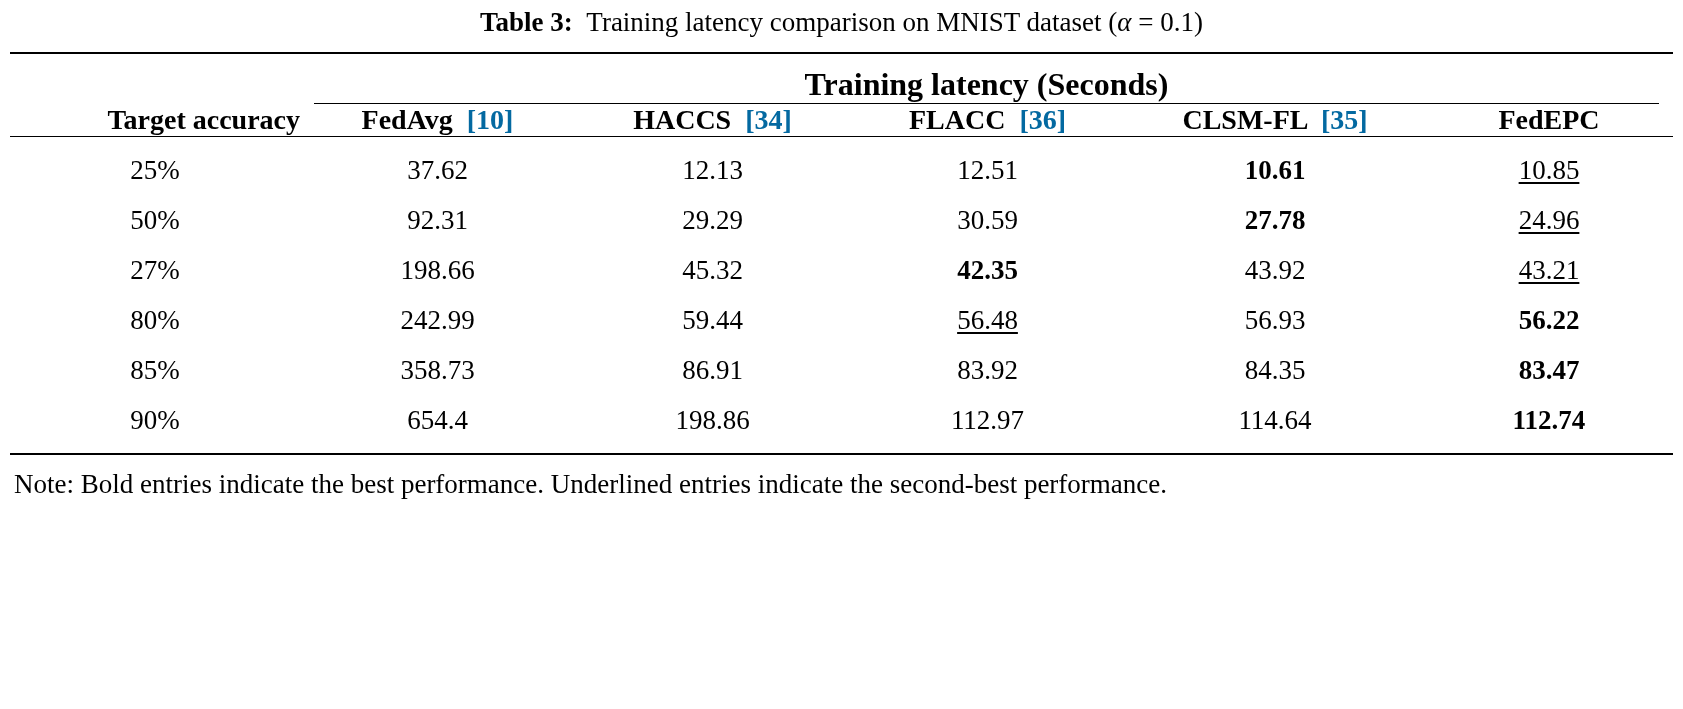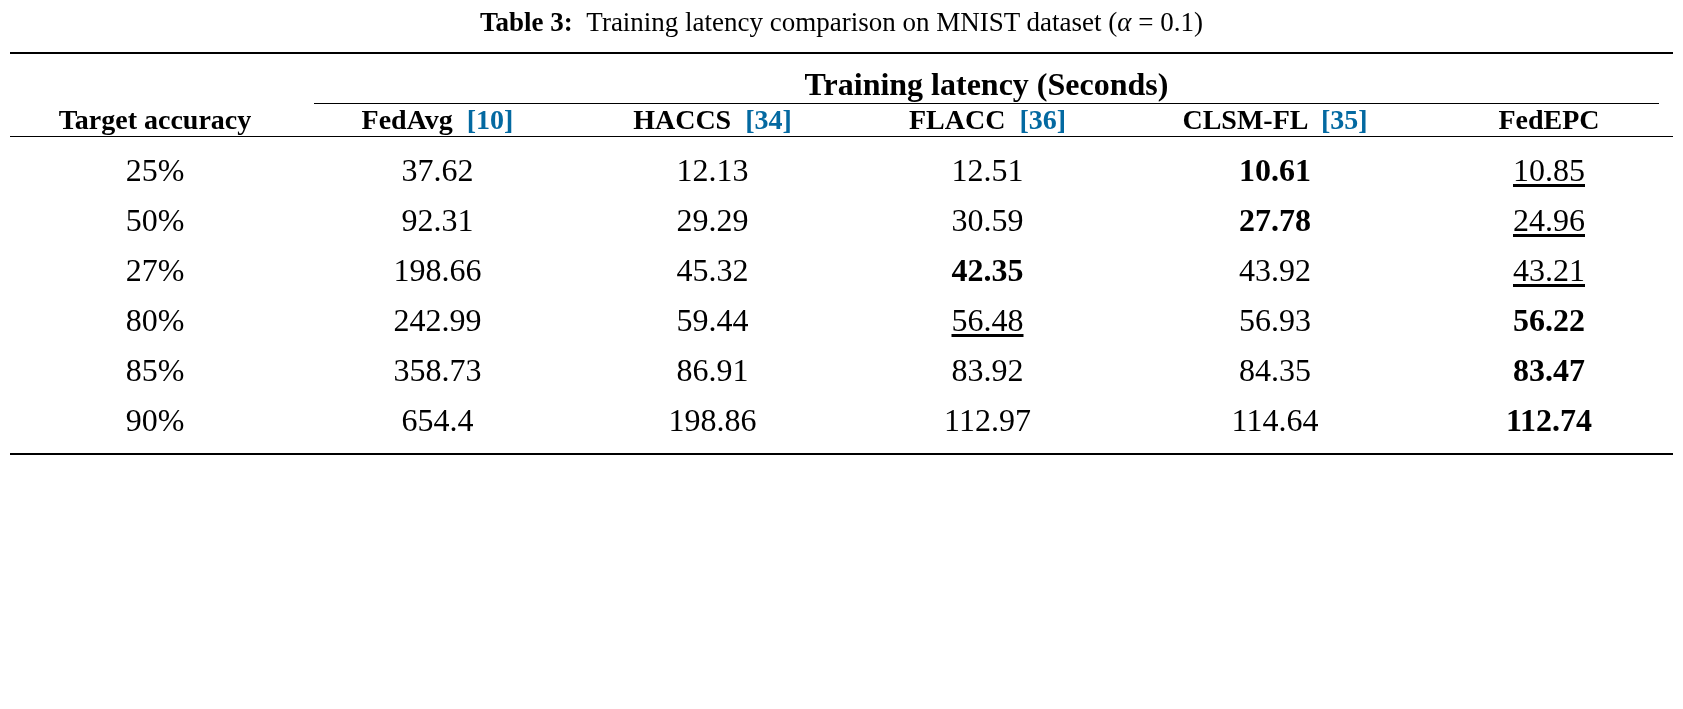--- a/index.html
+++ b/index.html
@@ -85,41 +85,41 @@
   .grp-rule {
     border-top: 1.3px solid #000;
     height: 0;
     font-size: 0;
     line-height: 0;
     margin: 0 14px 0 14px;
   }
   .stub-head {
     font-weight: bold;
     font-size: 28px;
-    text-align: center;
+    text-align: right;
     padding-left: 4px;
     padding-bottom: 8px;
     white-space: nowrap;
   }
   .col-head {
     font-weight: bold;
     font-size: 28px;
     text-align: center;
     white-space: nowrap;
     padding-bottom: 10px;
   }
   .ref {
     color: #0369a1;
     font-weight: bold;
   }
 
   
   td.cell {
     text-align: center;
-    font-size: 32px;
+    font-size: 27px;
     height: 50px;
     line-height: 50px;
     white-space: nowrap;
   }
   td.cell.stub {
     text-align: center;
   }
   .b { font-weight: bold; }
   .u {
     text-decoration: underline;
@@ -263,14 +263,15 @@
       <td colspan="6" class="spacer-mid"></td>
     </tr>
     <tr class="rule-row">
       <td colspan="6">
             <div class="hr-thick"></div>
           </td>
     </tr>
   </tbody>
     </table>
 
+  <div class="note">Note: Bold entries indicate the best performance. Underlined entries indicate the second-best performance.</div>
 
 </div>
 
 </body></html>

